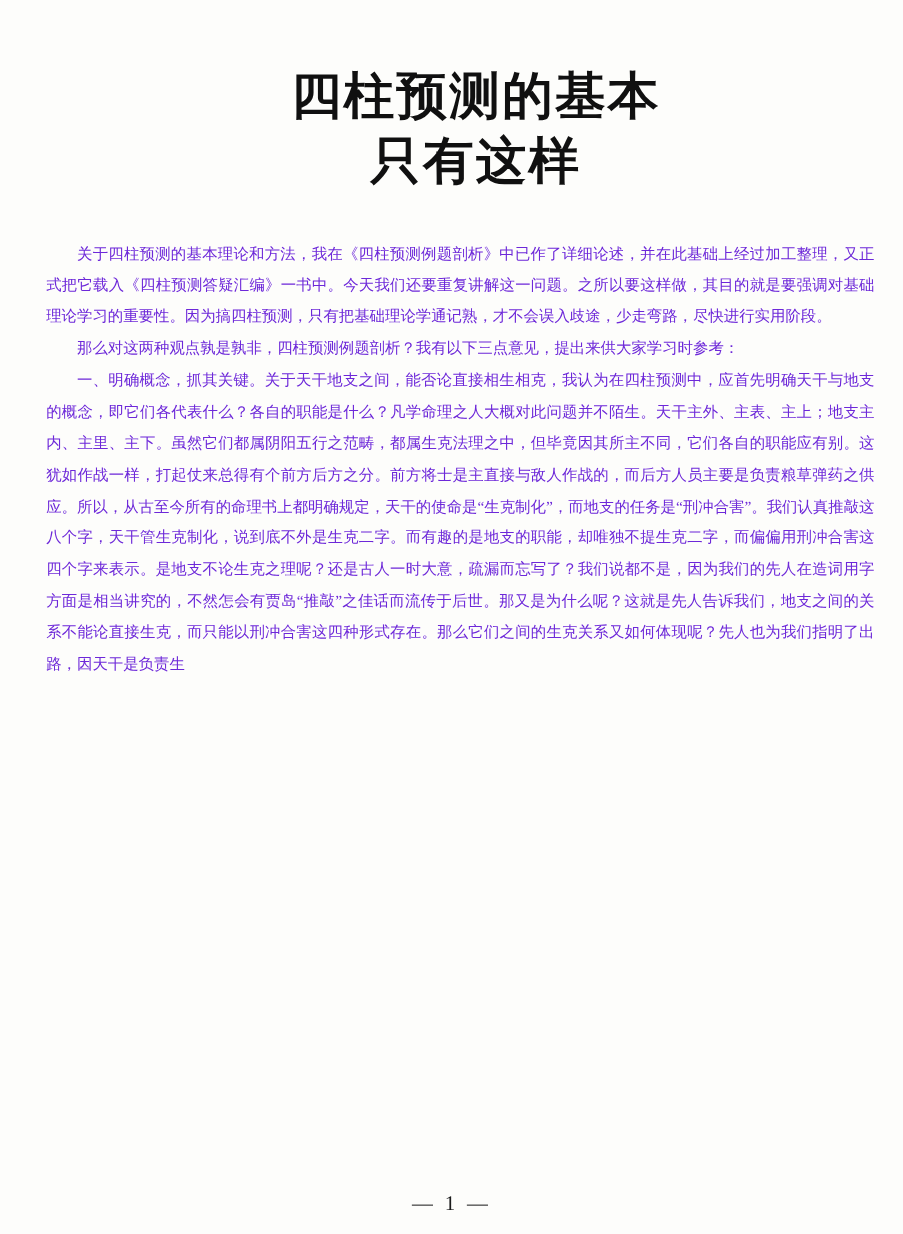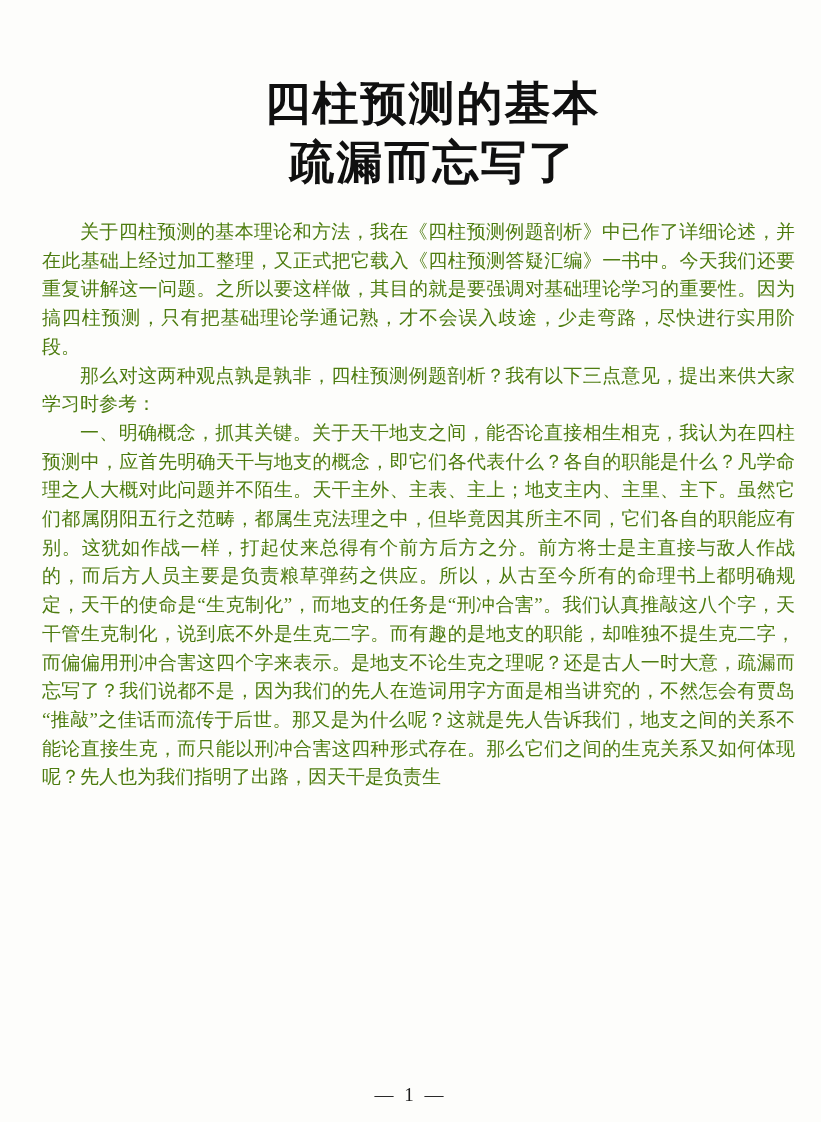--- a/index.html
+++ b/index.html
@@ -12,42 +12,42 @@
     width: 821px;
     height: 1122px;
     margin: 0 auto;
     background: #fdfdfb;
     color: #1b1b1b;
     font-family: "Liberation Serif", "DejaVu Serif", serif;
     overflow: hidden;
     box-sizing: border-box;
   }
   .title {
-    margin: 16px;
+    margin: 0;
     padding-top: 58px;
     text-align: center;
     font-size: 46px;
     line-height: 59px;
     font-weight: 700;
     letter-spacing: 2px;
     color: #101010;
     padding-left: 44px;
   }
   .title .title-line {
     display: block;
   }
   .body-text {
     position: absolute;
     top: 218px;
     left: 42px;
     width: 753px;
-    font-size: 19px;
+    font-size: 14px;
     line-height: 28.7px;
     text-align: justify;
-    color: #4d7c0f;
+    color: #6d28d9;
   }
   .body-text p {
     margin: 0;
     padding: 0;
     text-indent: 2em;
   }
   .page-number {
     position: absolute;
     left: 0;
     right: 0;
@@ -58,21 +58,21 @@
     color: #1b1b1b;
   }
 </style>
 </head>
 <body>
 
 <div class="page">
 
   <h1 class="title">
     <span class="title-line">四柱预测的基本</span>
-    <span class="title-line">疏漏而忘写了</span>
+    <span class="title-line">只有这样</span>
   </h1>
 
   <div class="body-text">
     <p>关于四柱预测的基本理论和方法，我在《四柱预测例题剖析》中已作了详细论述，并在此基础上经过加工整理，又正式把它载入《四柱预测答疑汇编》一书中。今天我们还要重复讲解这一问题。之所以要这样做，其目的就是要强调对基础理论学习的重要性。因为搞四柱预测，只有把基础理论学通记熟，才不会误入歧途，少走弯路，尽快进行实用阶段。</p>
     <p>那么对这两种观点孰是孰非，四柱预测例题剖析？我有以下三点意见，提出来供大家学习时参考：</p>
     <p>一、明确概念，抓其关键。关于天干地支之间，能否论直接相生相克，我认为在四柱预测中，应首先明确天干与地支的概念，即它们各代表什么？各自的职能是什么？凡学命理之人大概对此问题并不陌生。天干主外、主表、主上；地支主内、主里、主下。虽然它们都属阴阳五行之范畴，都属生克法理之中，但毕竟因其所主不同，它们各自的职能应有别。这犹如作战一样，打起仗来总得有个前方后方之分。前方将士是主直接与敌人作战的，而后方人员主要是负责粮草弹药之供应。所以，从古至今所有的命理书上都明确规定，天干的使命是“生克制化”，而地支的任务是“刑冲合害”。我们认真推敲这八个字，天干管生克制化，说到底不外是生克二字。而有趣的是地支的职能，却唯独不提生克二字，而偏偏用刑冲合害这四个字来表示。是地支不论生克之理呢？还是古人一时大意，疏漏而忘写了？我们说都不是，因为我们的先人在造词用字方面是相当讲究的，不然怎会有贾岛“推敲”之佳话而流传于后世。那又是为什么呢？这就是先人告诉我们，地支之间的关系不能论直接生克，而只能以刑冲合害这四种形式存在。那么它们之间的生克关系又如何体现呢？先人也为我们指明了出路，因天干是负责生</p>
   </div>
 
   <div class="page-number">— 1 —</div>
 

